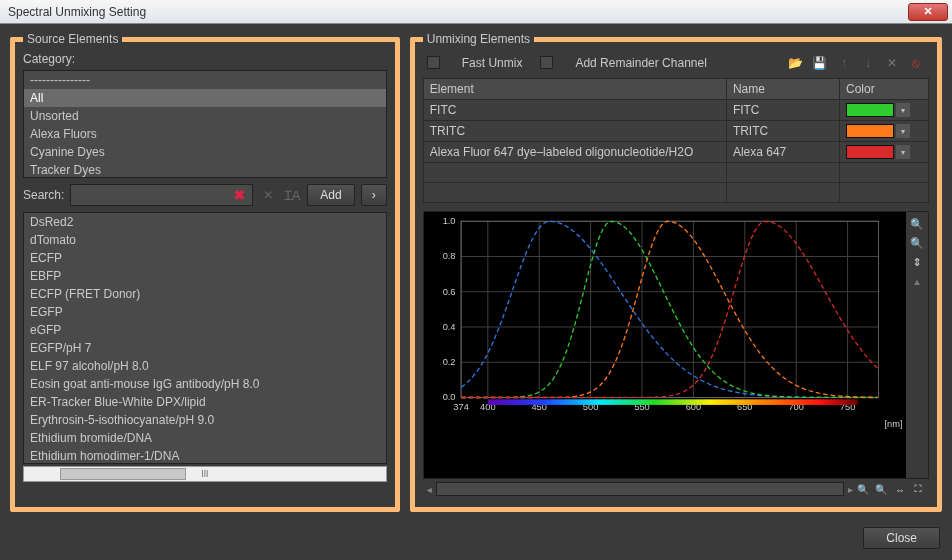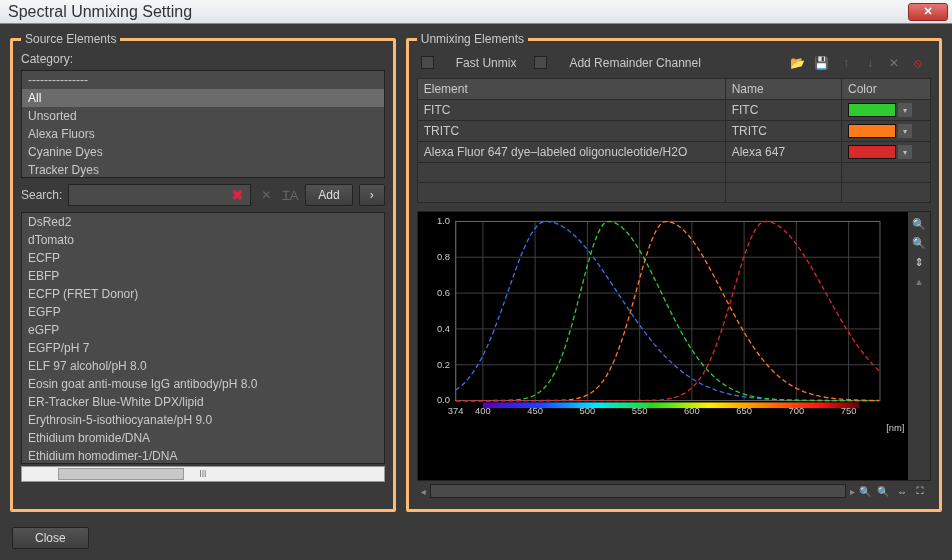--- a/index.html
+++ b/index.html
@@ -1,25 +1,25 @@
 <!DOCTYPE html>
 <html><head>
 <meta charset="utf-8">
 <style>
   * { box-sizing: border-box; margin: 0; padding: 0; font-family: Tahoma, Verdana, sans-serif; }
   body { background: #3a3a3a; width: 952px; height: 560px; overflow: hidden; font-size: 12px; color: #c9c9c9; }
 
   .titlebar { height: 24px; background: linear-gradient(#f7f7f7,#e1e5eb); display: flex; align-items: center; padding: 0 4px; border-bottom: 1px solid #888; }
-  .titlebar .title { flex: 1; color: #333; font-size: 16px; padding-left: 4px;}
+  .titlebar .title { flex: 1; color: #333; font-size: 12px; padding-left: 4px;}
   .titlebar .winbtns { display:flex; gap:2px;}
   .titlebar .close { width: 40px; height: 18px; background: linear-gradient(#e37777,#c43a2f); border:1px solid #8a2a23; border-radius:3px; display:flex; align-items:center; justify-content:center; color:#fff; font-weight:bold; font-size:11px; cursor:pointer;}
 
   .content { display:flex; padding: 8px 10px 4px 10px; gap:10px; height: calc(100% - 24px - 44px); }
 
-  fieldset.panel { border:3px solid #fdba74; border-radius:2px; padding: 6px 8px 8px 8px; background:#3a3a3a; position:relative;}
+  fieldset.panel { border:5px solid #fdba74; border-radius:2px; padding: 6px 8px 8px 8px; background:#3a3a3a; position:relative;}
   fieldset.panel legend { padding: 0 4px; color:#c9c9c9; font-size:12px;}
 
   .left { width: 348px; display:flex; flex-direction:column;}
   .right { flex:1; display:flex; flex-direction:column;}
 
   .label { color:#c9c9c9; margin-bottom:4px; display:block;}
 
   .listbox { background:#4a4a4a; border:1px solid #222; color:#c9c9c9; overflow-y:scroll; font-size:12px;}
   .listbox .item { padding: 2px 6px; white-space:nowrap; cursor:pointer;}
   .listbox .item.sel { background:#6b6b6b; color:#fff;}
@@ -65,21 +65,21 @@
   .plot { flex:1; position:relative;}
   .plot svg { position:absolute; inset:0;}
   .side-tools { width:22px; background:#3a3a3a; display:flex; flex-direction:column; align-items:center; gap:3px; padding-top:4px;}
   .side-tools .t { width:16px; height:16px; font-size:11px; color:#6bb5ff; display:flex; align-items:center; justify-content:center; cursor:pointer;}
 
   .bottom-tools { height:20px; background:#3a3a3a; display:flex; align-items:center; padding:0 4px; gap:4px;}
   .bottom-tools .scroll { flex:1; height:14px; background:#4a4a4a; border:1px solid #222; position:relative;}
   .bottom-tools .arrow { color:#888; font-size:10px; cursor:pointer;}
   .bottom-tools .zt { width:14px; height:14px; font-size:10px; display:flex; align-items:center; justify-content:center; color:#5aa0e8; cursor:pointer;}
 
-  .footer { position:absolute; bottom:0; left:0; right:0; height:44px; display:flex; align-items:center; padding:0 12px;}
+  .footer { position:absolute; bottom:0; left:0; right:0; height:44px; display:flex; align-items:center; justify-content:flex-end; padding:0 12px;}
   .footer .btn { padding: 4px 22px;}
 
 </style>
 </head>
 <body>
 
 <div class="titlebar">
   <span class="title">Spectral Unmixing Setting</span>
   <div class="winbtns">
     <div class="close">✕</div>

